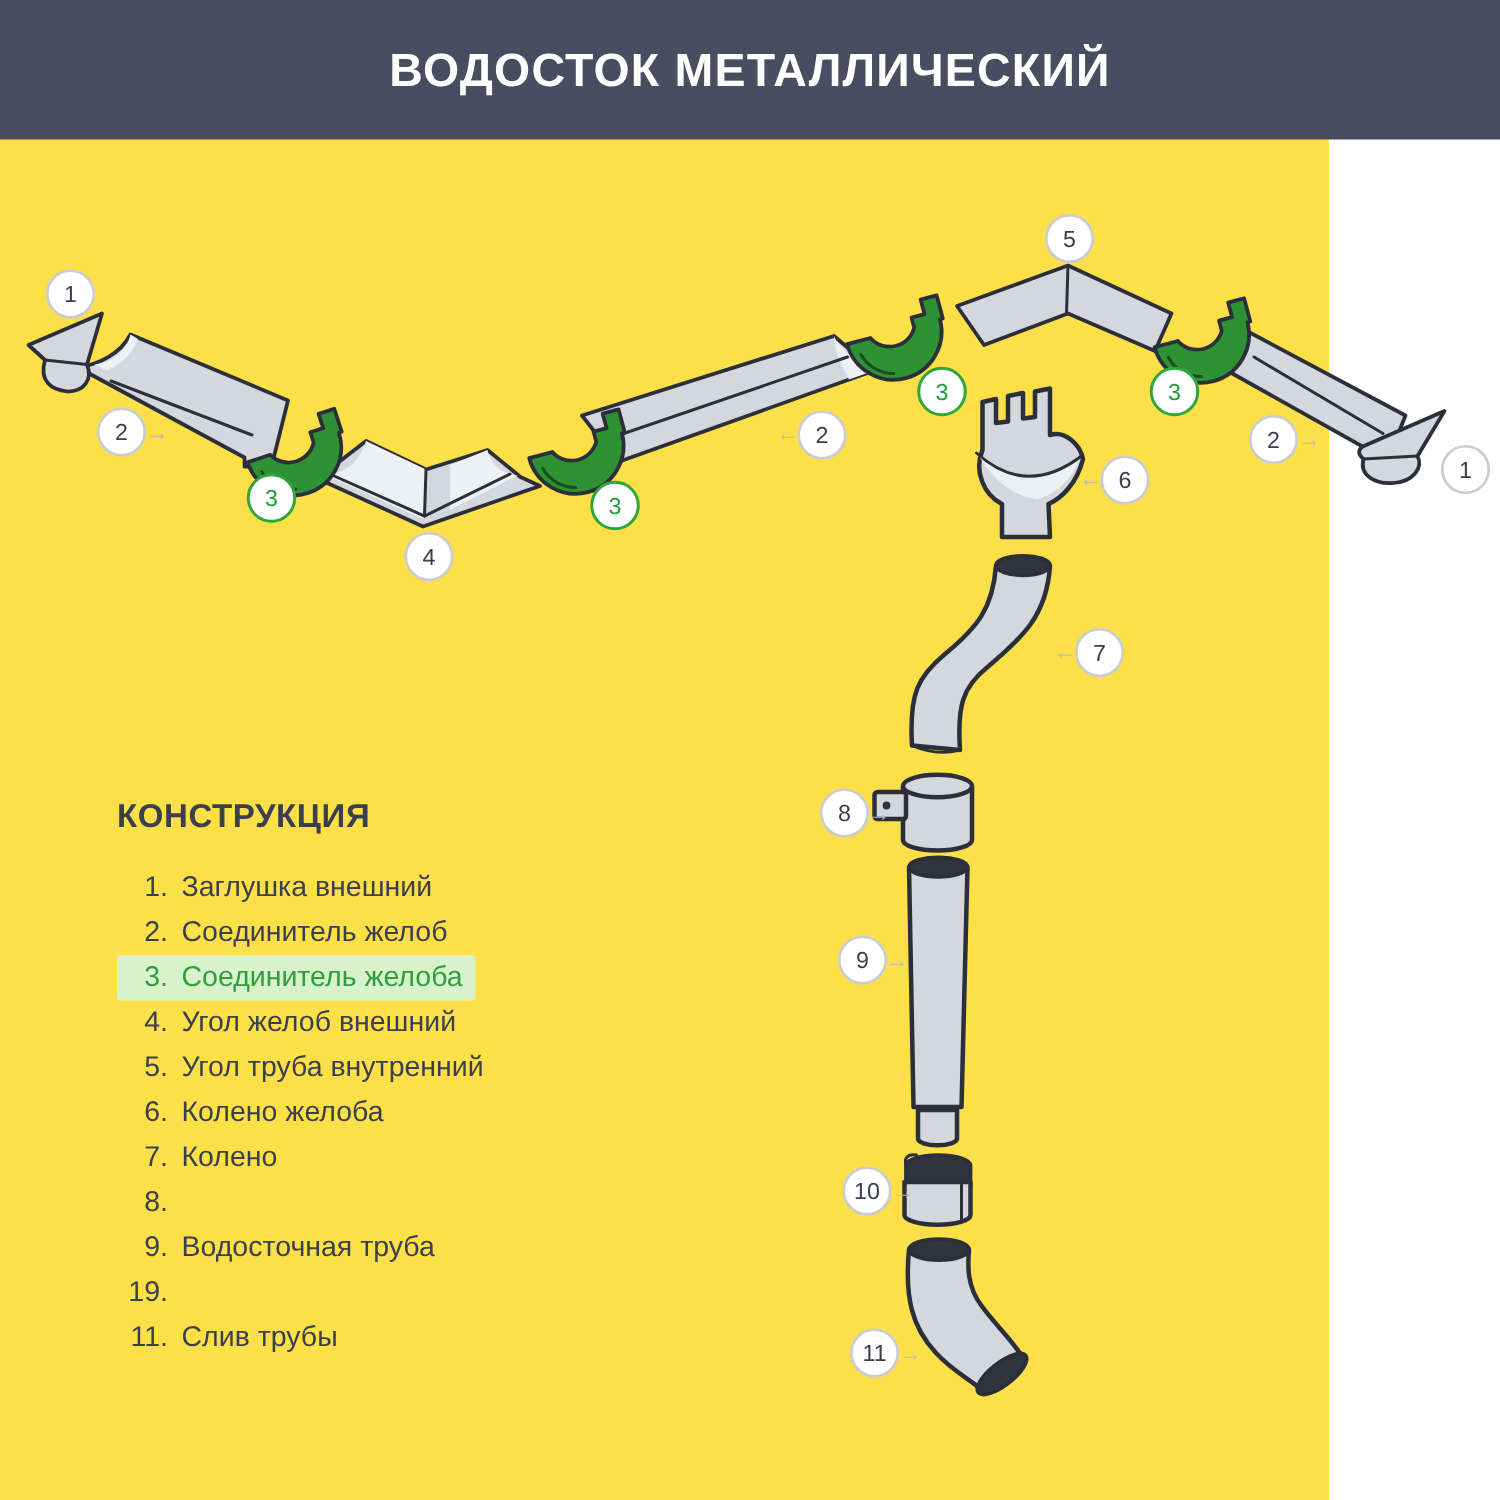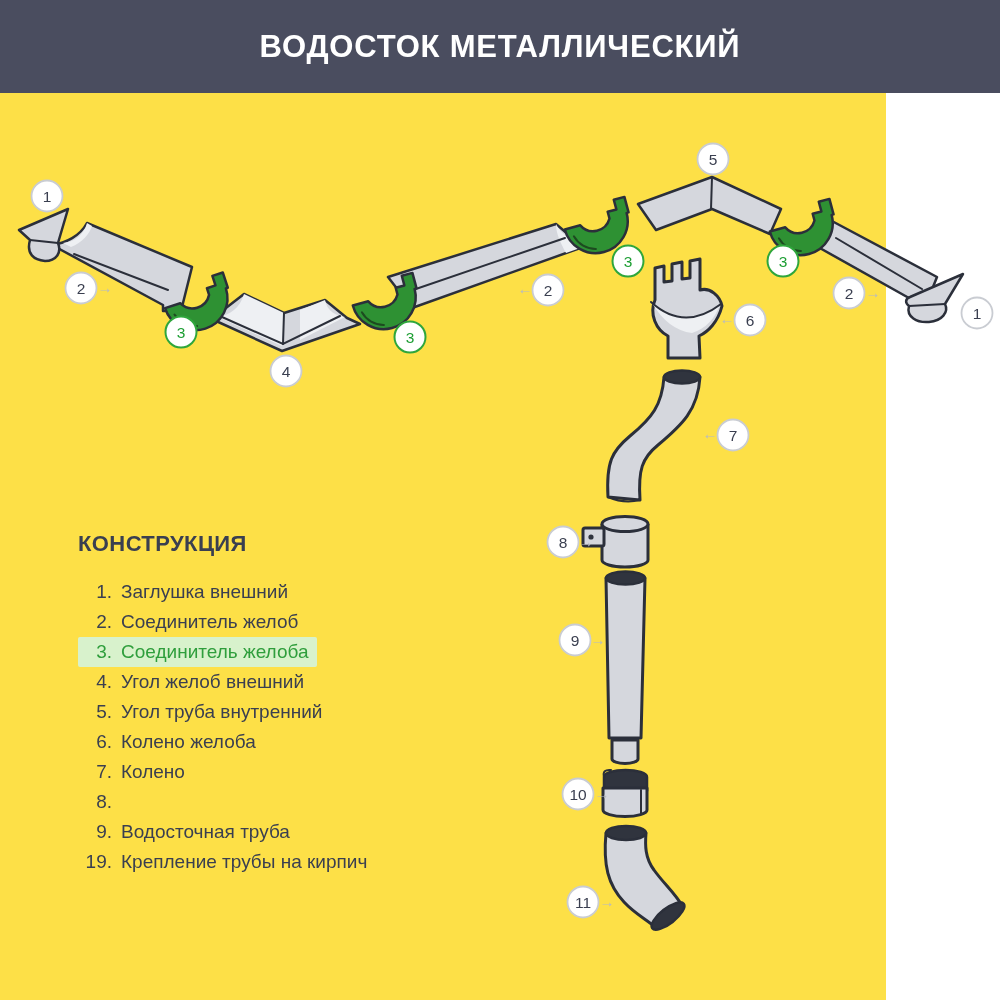--- a/index.html
+++ b/index.html
@@ -269,18 +269,21 @@
         </li>
       <li>
           <span class="num">8.</span>
         </li>
       <li>
           <span class="num">9.</span>
           <span>Водосточная труба</span>
         </li>
       <li>
           <span class="num">19.</span>
-          <span>Крепление трубы на кирпич</span>
+        </li>
+      <li>
+          <span class="num">11.</span>
+          <span>Слив трубы</span>
         </li>
     </ol>
   </div>
 
 </div>
 
 </body></html>

